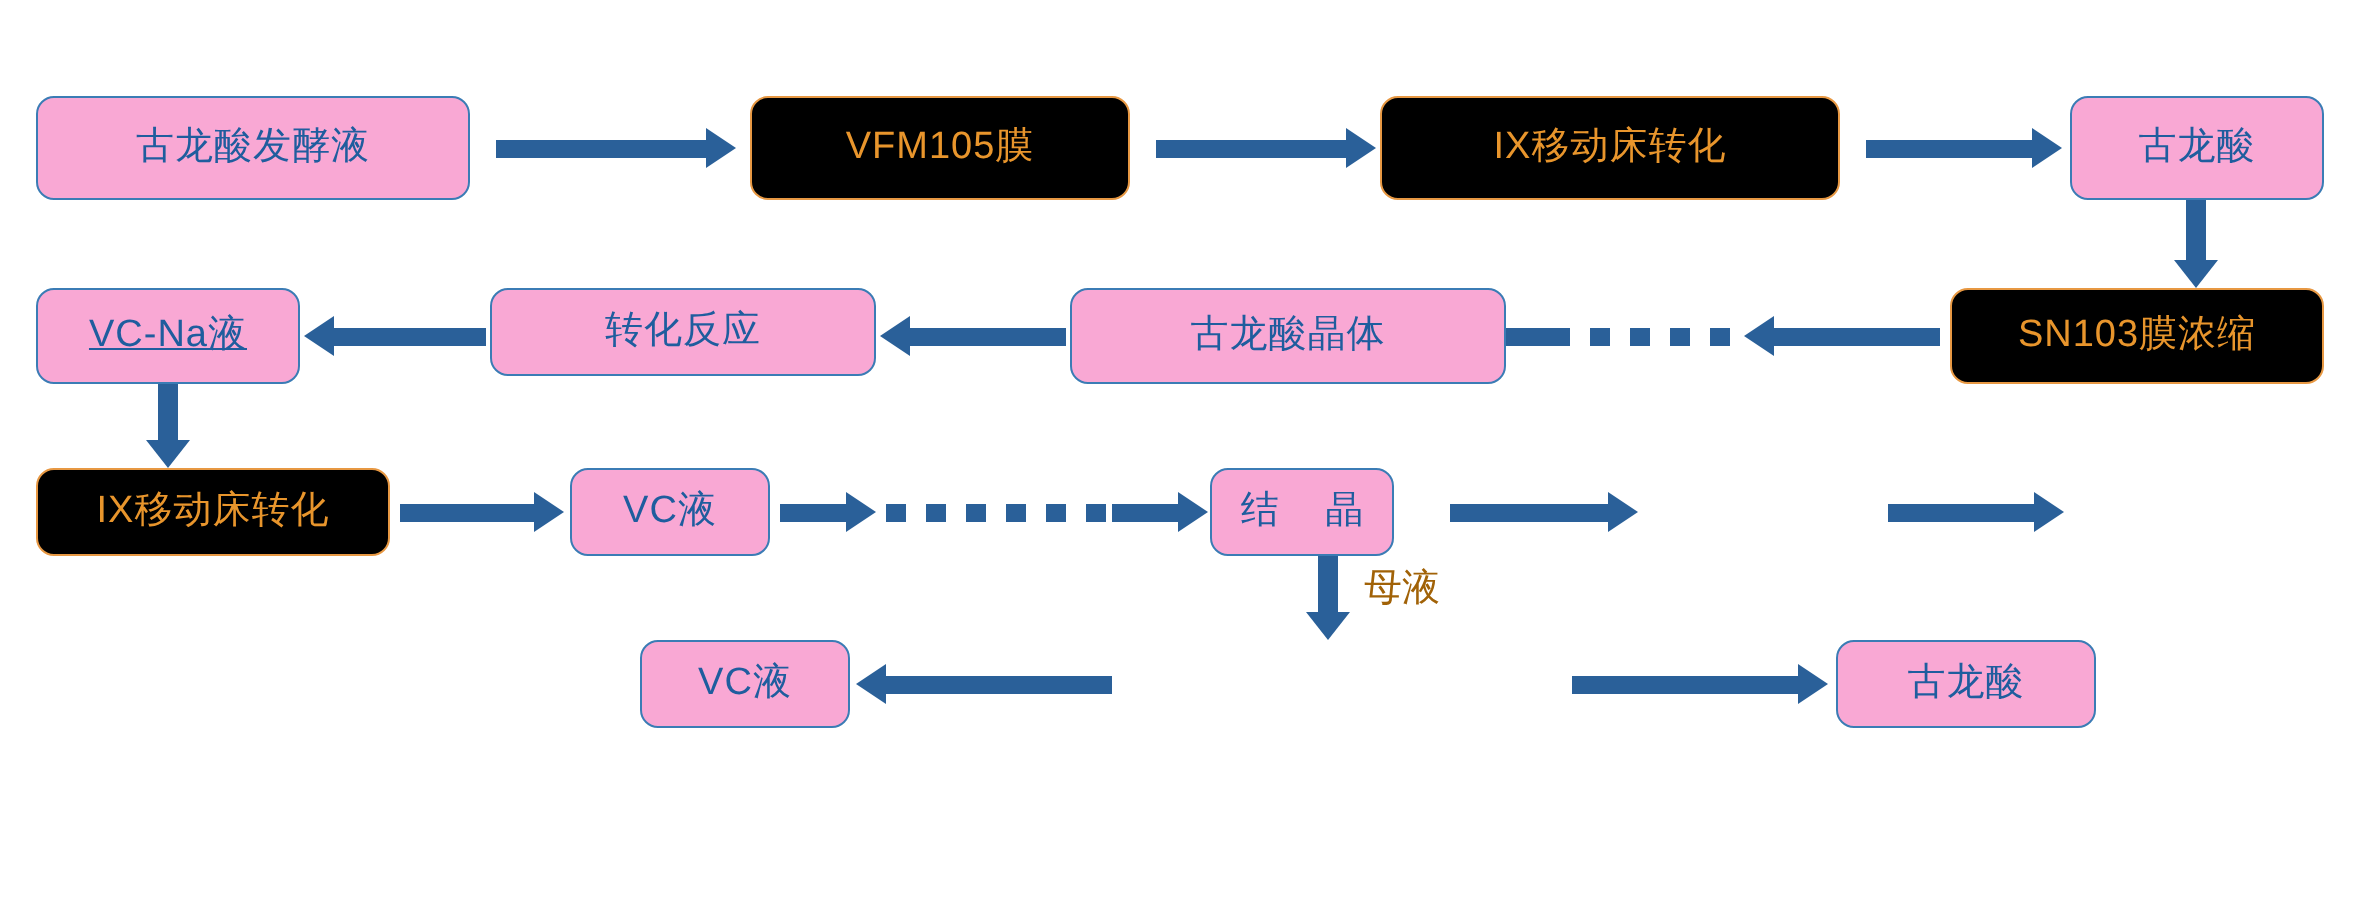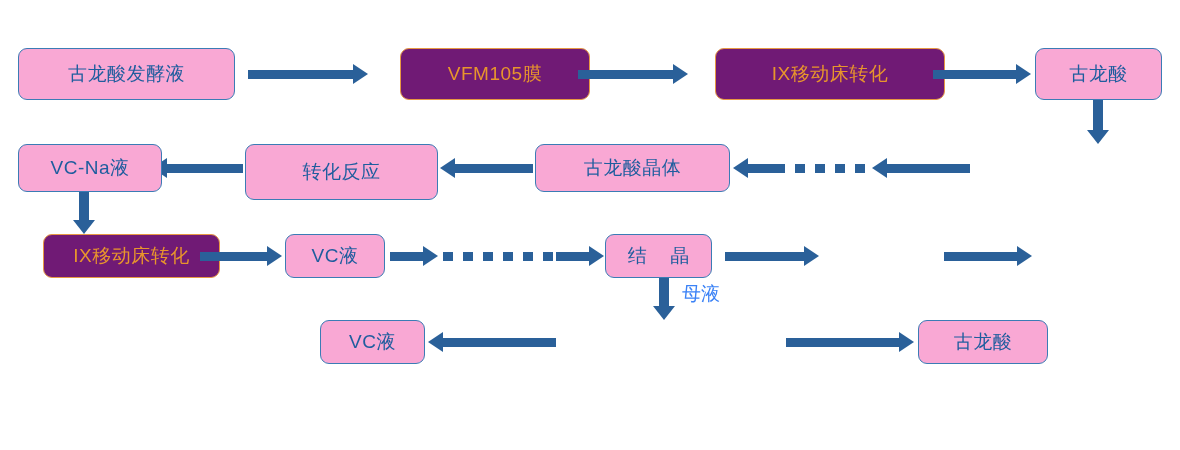--- a/index.html
+++ b/index.html
@@ -28,24 +28,23 @@
     line-height: 1.1;
     white-space: nowrap;
     letter-spacing: 0.5px;
   }
   .node.blue {
     background: #f9a8d4;
     border: 1.6px solid #3b7cb5;
     color: #1f5d9e;
   }
   .node.orange {
-    background: #701a75;
+    background: #000000;
     border: 1.6px solid #e79843;
     color: #e8952c;
-    margin-left: 25px;
   }
   .node .label {
     display: block;
   }
   .node.spaced .label {
     letter-spacing: 9px;
     text-indent: 9px;
   }
 
   
@@ -113,21 +112,21 @@
     height: 9px;
     background-image: linear-gradient(to right, #2a6099 0 10px, rgba(0,0,0,0) 10px 20px);
     background-size: 20px 9px;
     background-repeat: repeat-x;
   }
 
   .edge-label {
     position: absolute;
     font-family: Liberation Serif, serif;
     font-size: 19px;
-    color: #3b82f6;
+    color: #a16207;
     white-space: nowrap;
   }
 </style>
 </head>
 <body>
 
 <div id="canvas">
 
   <div class="node blue" style="left:18px; top:48px; width:217px; height:52px;">
     <span class="label">古龙酸发酵液</span>
@@ -158,50 +157,53 @@
 
   <div class="node blue" style="left:1035px; top:48px; width:127px; height:52px;">
     <span class="label">古龙酸</span>
   </div>
 
   <div class="arrow down" style="left:1083px; top:100px; width:30px; height:44px;">
     <div class="shaft" style="height:32px;"></div>
     <div class="head"></div>
   </div>
 
+  <div class="node orange" style="left:975px; top:144px; width:187px; height:48px;">
+    <span class="label">SN103膜浓缩</span>
+  </div>
 
   <div class="arrow left" style="left:872px; top:158px; width:98px; height:20px;">
     <div class="shaft" style="width:83px;"></div>
     <div class="head"></div>
   </div>
   <div class="dashseg" style="left:775px; top:163.5px; width:92px;"></div>
   <div class="arrow left" style="left:733px; top:158px; width:45px; height:20px;">
     <div class="shaft" style="width:30px;"></div>
     <div class="head"></div>
   </div>
 
-  <div class="node blue" style="left:535px; top:144px; width:195px; height:48px;">
+  <div class="node blue" style="left:535px; top:144px; width:218px; height:48px;">
     <span class="label">古龙酸晶体</span>
   </div>
 
   <div class="arrow left" style="left:440px; top:158px; width:93px; height:20px;">
     <div class="shaft" style="width:78px;"></div>
     <div class="head"></div>
   </div>
 
-  <div class="node blue" style="left:245px; top:144px; width:193px; height:56px;">
+  <div class="node blue" style="left:245px; top:144px; width:193px; height:44px;">
     <span class="label">转化反应</span>
   </div>
 
   <div class="arrow left" style="left:152px; top:158px; width:91px; height:20px;">
     <div class="shaft" style="width:76px;"></div>
     <div class="head"></div>
   </div>
 
-  <div class="node blue" style="left:18px; top:144px; width:144px; height:48px;">
+  <div class="node blue" style="left:18px; top:144px; width:132px; height:48px;text-decoration:underline;">
     <span class="label">VC-Na液</span>
   </div>
 
   <div class="arrow down" style="left:69px; top:192px; width:30px; height:42px;">
     <div class="shaft" style="height:30px;"></div>
     <div class="head"></div>
   </div>
 
   <div class="node orange" style="left:18px; top:234px; width:177px; height:44px;">
     <span class="label">IX移动床转化</span>
@@ -219,21 +221,21 @@
   <div class="arrow right" style="left:390px; top:246px; width:48px; height:20px;">
     <div class="shaft" style="width:33px;"></div>
     <div class="head"></div>
   </div>
   <div class="dashseg" style="left:443px; top:251.5px; width:112px;"></div>
   <div class="arrow right" style="left:556px; top:246px; width:48px; height:20px;">
     <div class="shaft" style="width:33px;"></div>
     <div class="head"></div>
   </div>
 
-  <div class="node blue spaced" style="left:605px; top:234px; width:107px; height:44px;">
+  <div class="node blue spaced" style="left:605px; top:234px; width:92px; height:44px;">
     <span class="label">结 晶</span>
   </div>
 
   <div class="arrow right" style="left:725px; top:246px; width:94px; height:20px;">
     <div class="shaft" style="width:79px;"></div>
     <div class="head"></div>
   </div>
 
 
   <div class="arrow right" style="left:944px; top:246px; width:88px; height:20px;">

